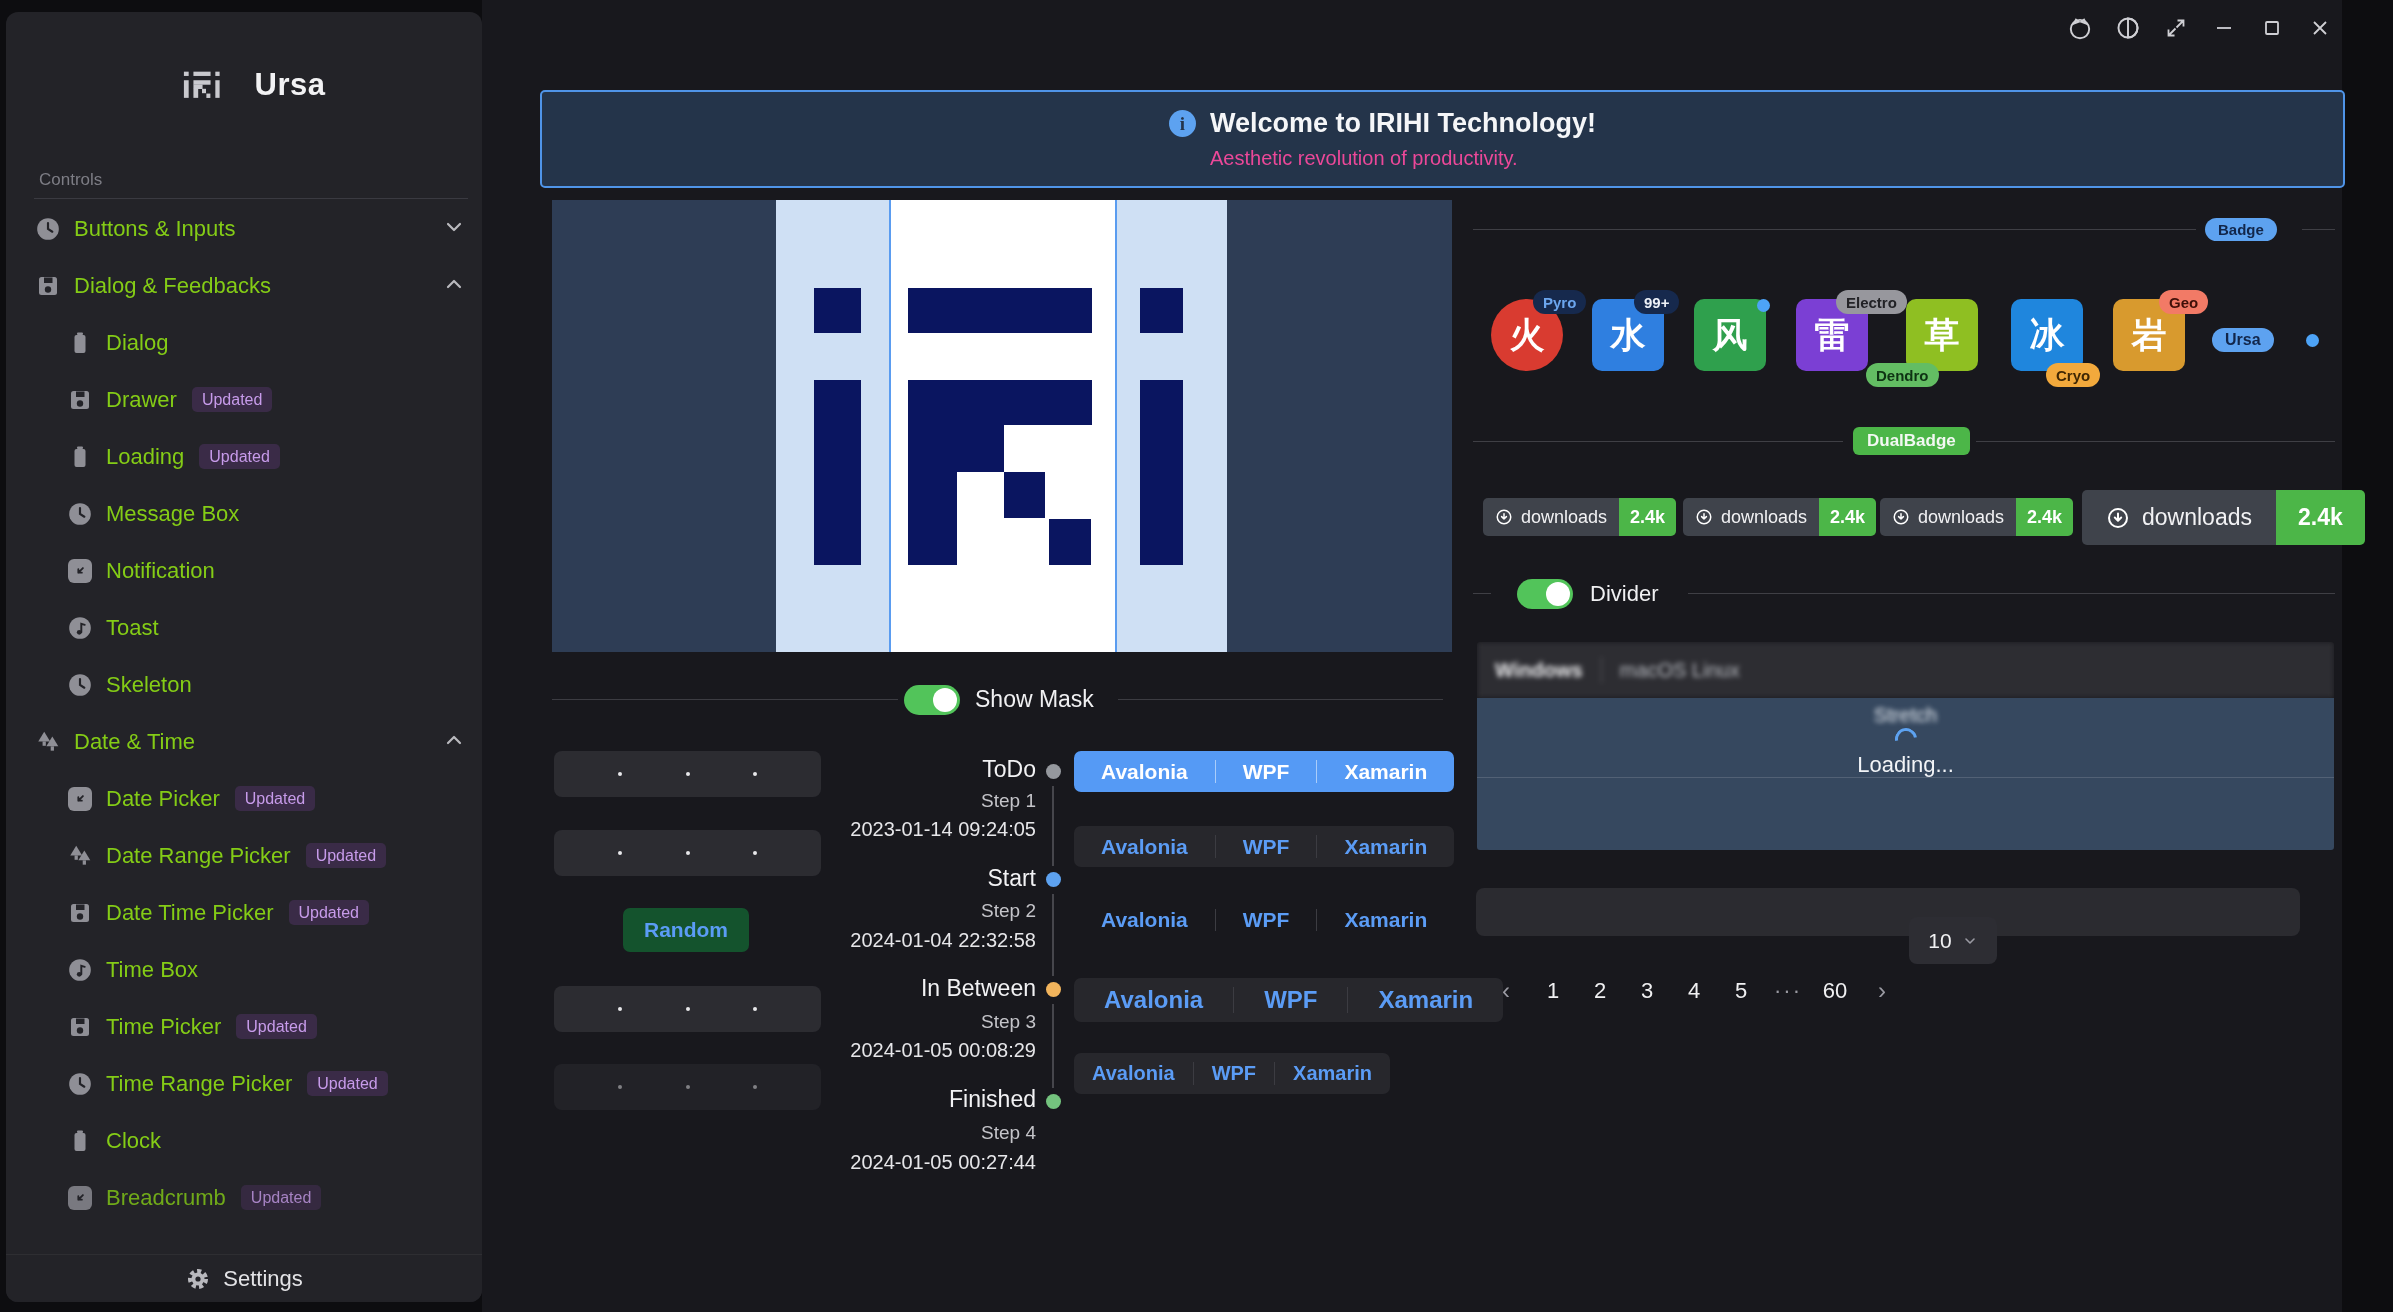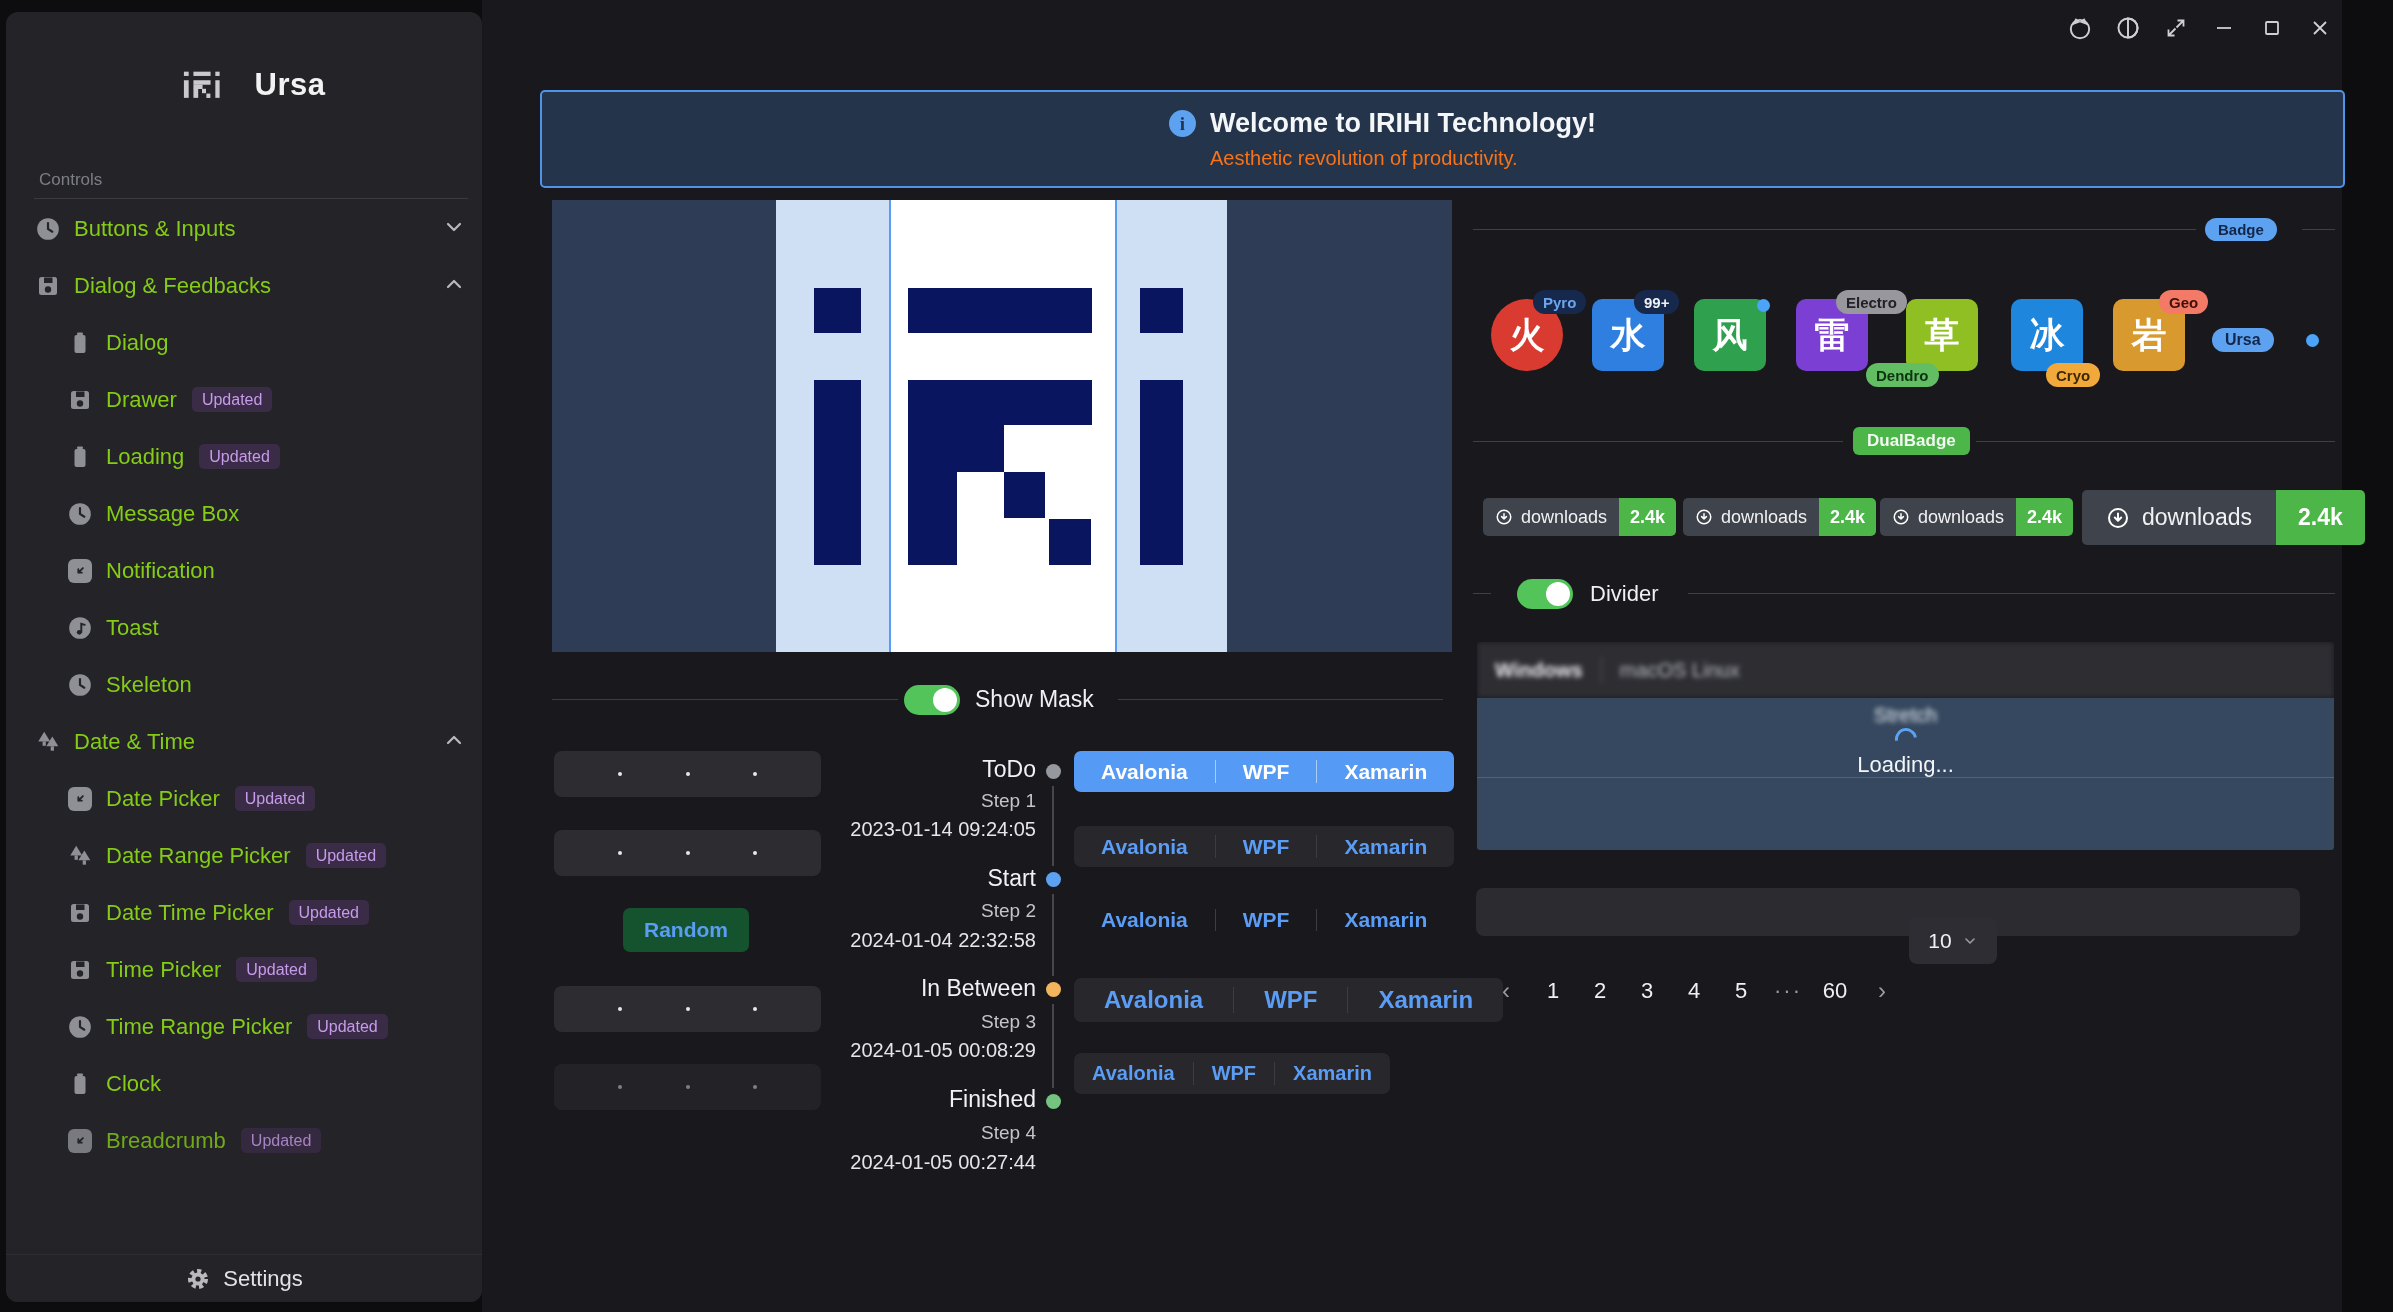--- a/index.html
+++ b/index.html
@@ -32,21 +32,21 @@
   .chev { margin-left:auto; }
   .settings-bar { position:absolute; left:0; bottom:0; width:476px; height:48px; background:#232328; border-top:1px solid rgba(255,255,255,.05); display:flex; align-items:center; justify-content:center; gap:12px; cursor:pointer; z-index:5; }
   .settings-bar span { color:#e3e3e6; font-size:22px; }
 
   
   .banner { position:absolute; left:540px; top:90px; width:1805px; height:98px; background:#24344a; border:2px solid #4f94e8; border-radius:5px; display:flex; align-items:center; justify-content:center; }
   .banner-inner { display:flex; flex-direction:column; align-items:flex-start; transform:translateX(-60px); }
   .banner-head { display:flex; align-items:center; gap:14px; }
   .info-ic { width:27px; height:27px; border-radius:50%; background:#5da2f0; color:#24344a; font-weight:bold; font-size:19px; display:flex; align-items:center; justify-content:center; font-family:"Liberation Serif",serif; }
   .banner-title { color:#f5f6f8; font-size:27px; font-weight:bold; }
-  .banner-sub { color:#f97316; font-size:20px; margin-top:8px; margin-left:41px; }
+  .banner-sub { color:#ec4899; font-size:20px; margin-top:8px; margin-left:41px; }
 
   
   .hero { position:absolute; left:552px; top:200px; width:900px; height:452px; background:#2e3d55; overflow:hidden; }
   .hero .colA { position:absolute; left:224px; top:0; width:114px; height:452px; background:#cfe0f4; }
   .hero .colC { position:absolute; left:338px; top:0; width:226px; height:452px; background:#ffffff; }
   .hero .colB { position:absolute; left:565px; top:0; width:110px; height:452px; background:#cfe0f4; }
   .hero .vline { position:absolute; top:0; width:2px; height:452px; background:#5a9cf0; }
   .hero .shape { position:absolute; background:#0a1560; }
 
   
@@ -362,20 +362,28 @@
         <span class="upd auto-hide">Updated</span>
       </div>
       <div class="nav-row child">
         <span class="nicon">
             <svg width="24" height="24" viewBox="0 0 24 24">
               <use href="#i-floppy"></use>
             </svg>
           </span>
         <span class="nlabel">Date Time Picker</span>
         <span class="upd auto-hide">Updated</span>
+      </div>
+      <div class="nav-row child">
+        <span class="nicon">
+            <svg width="26" height="26" viewBox="0 0 24 24">
+              <use href="#i-note"></use>
+            </svg>
+          </span>
+        <span class="nlabel">Time Box</span>
       </div>
       <div class="nav-row child">
         <span class="nicon">
             <svg width="24" height="24" viewBox="0 0 24 24">
               <use href="#i-floppy"></use>
             </svg>
           </span>
         <span class="nlabel">Time Picker</span>
         <span class="upd auto-hide">Updated</span>
       </div>

